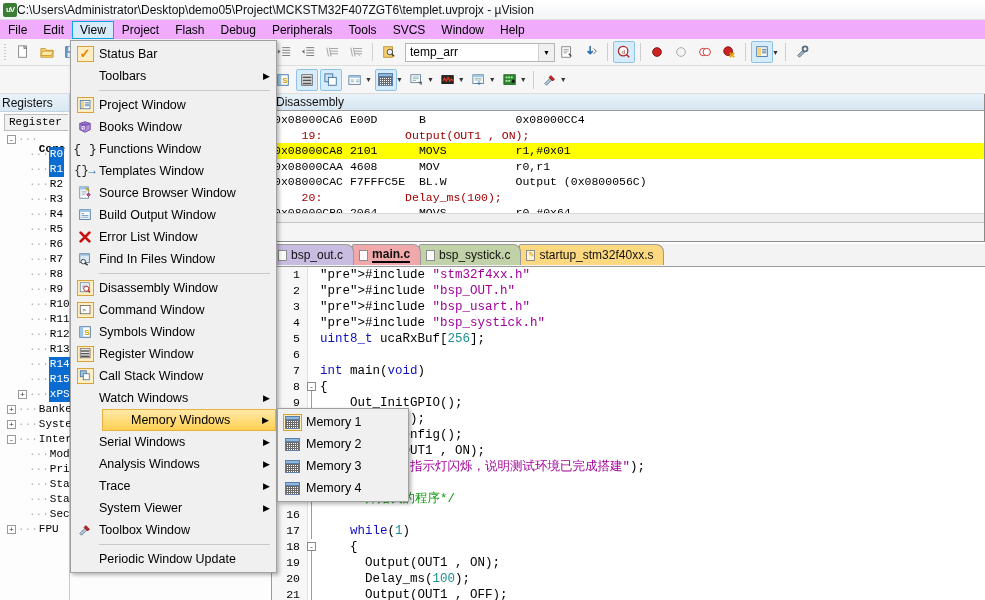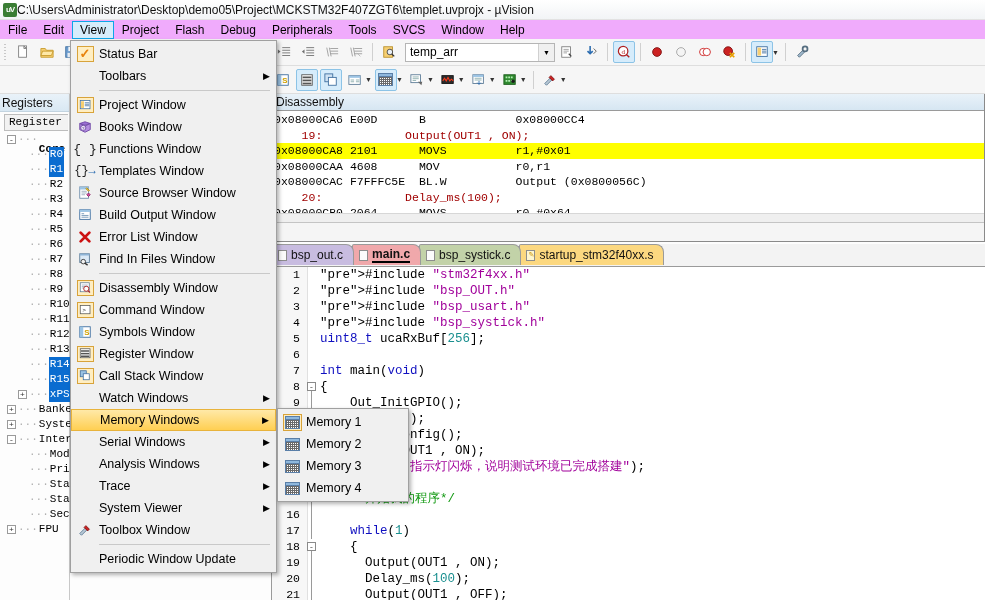--- a/index.html
+++ b/index.html
@@ -191,21 +191,21 @@
   .menupop {
     position: absolute; left: 70px; top: 40px; width: 207px;
     background: #f0f0f0; border: 1px solid #a0a0a0;
     box-shadow: 2px 2px 4px rgba(0,0,0,.30);
     padding: 2px 0; z-index: 40;
   }
   .mi {
     height: 22px; display: flex; align-items: center;
     font-size: 12.5px; color: #000; padding-right: 6px; position: relative;
   }
-  .mi.hl { background: linear-gradient(#ffe9a8,#ffcf52); border: 1px solid #e8b33c; height: 22px; }
+  .mi.hl { background: linear-gradient(#ffe9a8,#ffcf52); border: 1px solid #e8b33c; height: 22px; margin-left: 31px; }
   .mi .ic {
     width: 28px; flex: none; display: flex; align-items: center;
     justify-content: center; height: 20px;
   }
   .mi .lbl2 { flex: 1; }
   .mi .sub { font-size: 9px; color: #000; margin-left: 6px; }
   .mi-sep { height: 1px; background: #c9c9c9; margin: 3px 6px 3px 28px; }
   .icobox {
     width: 17px; height: 16px; border: 1px solid #d8a33a; background: #ffeec2;
     display: flex; align-items: center; justify-content: center;

